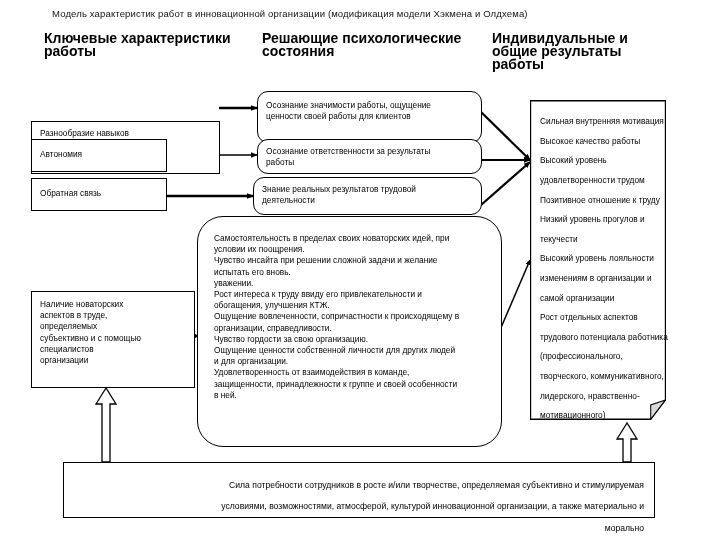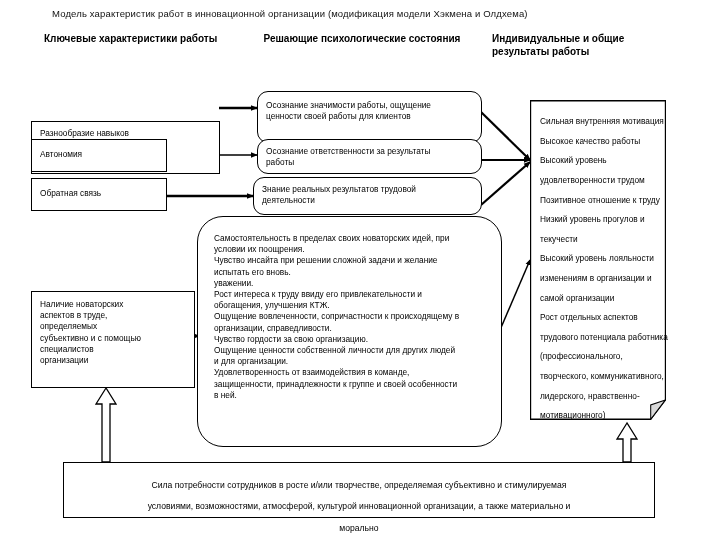--- a/index.html
+++ b/index.html
@@ -28,21 +28,21 @@
   }
   .ttl {
     position: absolute;
     font-size: 9.5px;
     letter-spacing: 0.15px;
     color: #111;
     white-space: nowrap;
   }
   .colhead {
     position: absolute;
-    font-size: 10px;
+    font-size: 14px;
     font-weight: bold;
     line-height: 13px;
     color: #000;
   }
   .box {
     position: absolute;
     border: 1.4px solid #000;
     background: #fff;
     box-sizing: border-box;
     font-size: 8.3px;
@@ -77,33 +77,33 @@
     position: relative;
     z-index: 2;
   }
   .bottom-box {
     position: absolute;
     border: 1.4px solid #000;
     background: #fff;
     box-sizing: border-box;
     font-size: 8.6px;
     line-height: 13px;
-    text-align: center;
+    text-align: right;
     padding: 7px 10px;
   }
 </style>
 </head>
 <body>
 
 <div id="canvas">
 
   <div class="ttl" style="left:52px; top:8px;">Модель характеристик работ в инновационной организации (модификация модели Хэкмена и Олдхема)</div>
 
   <div class="colhead" style="left:44px; top:32px; width:200px;">Ключевые характеристики работы</div>
-  <div class="colhead" style="left:262px; top:32px; width:200px;text-align:center;">Решающие психологические состояния</div>
+  <div class="colhead" style="left:262px; top:32px; width:200px;">Решающие психологические состояния</div>
   <div class="colhead" style="left:492px; top:32px; width:180px;">Индивидуальные и общие результаты работы</div>
 
   <svg id="svg-layer" viewBox="0 0 720 540">
     <defs>
       <marker id="ah" markerWidth="7" markerHeight="7" refX="6" refY="3.2" orient="auto" markerUnits="userSpaceOnUse">
         <path d="M0,0.4 L7,3.2 L0,6 z" fill="#000"></path>
       </marker>
       <marker id="ahs" markerWidth="6" markerHeight="6" refX="5.2" refY="2.8" orient="auto" markerUnits="userSpaceOnUse">
         <path d="M0,0.3 L6,2.8 L0,5.3 z" fill="#000"></path>
       </marker>

